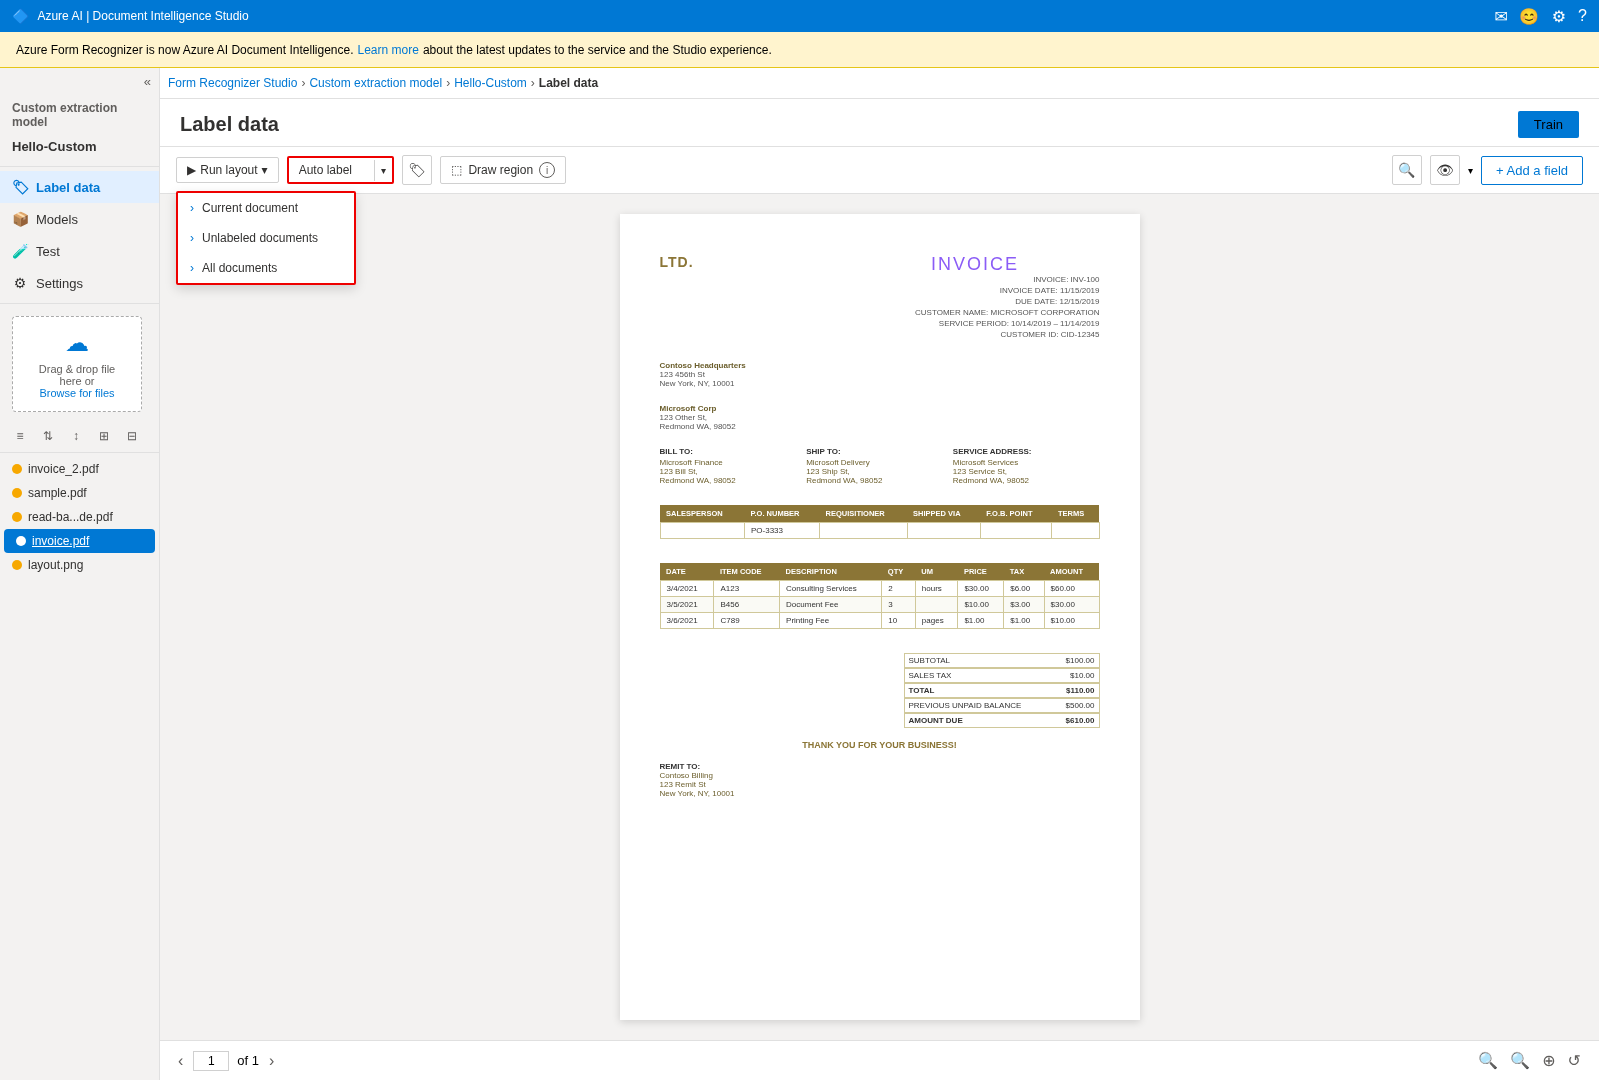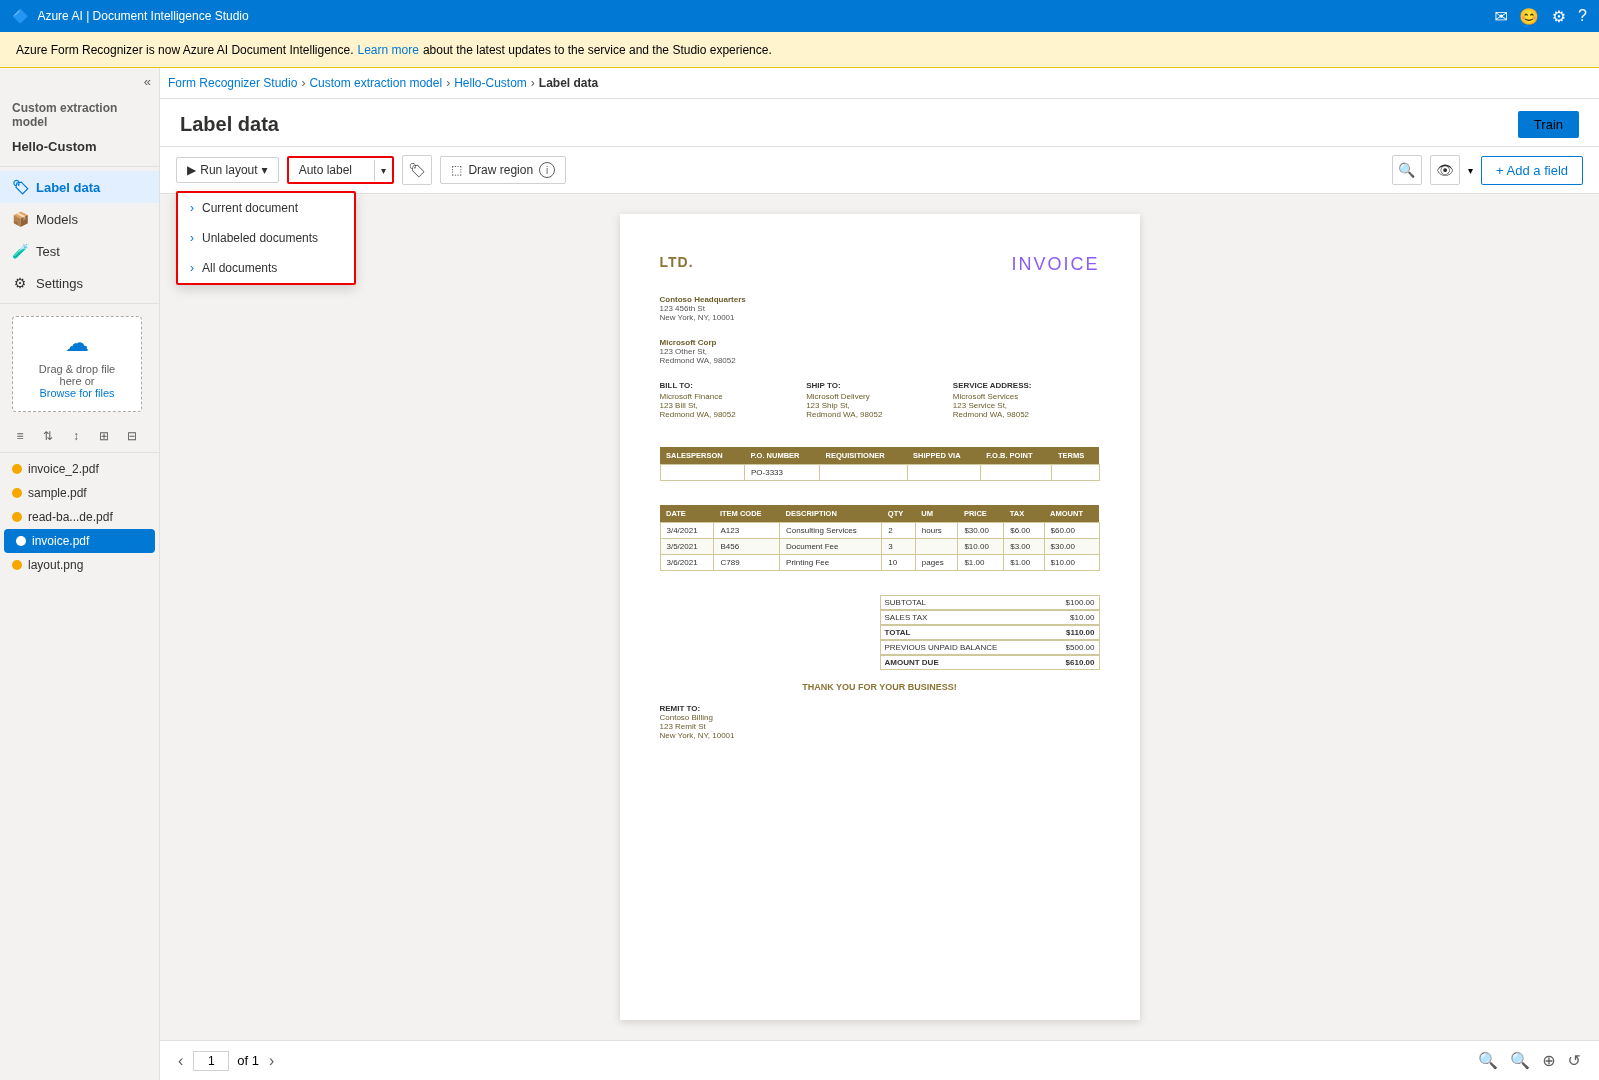--- a/index.html
+++ b/index.html
@@ -92,21 +92,21 @@
     }
     .file-item {
       display: flex;
       align-items: center;
       gap: 6px;
       padding: 5px 12px;
       cursor: pointer;
       font-size: 12px;
       color: #323130;
     }
-    .file-item.active { background: #0078d4; color: white; border-radius: 4px; margin: 0 4px; }
+    .file-item.active { background: #0078d4; color: white; border-radius: 4px; margin: 0 4px; text-decoration: underline; }
     .file-dot {
       width: 10px;
       height: 10px;
       border-radius: 50%;
       flex-shrink: 0;
     }
     .dot-orange { background: #f7a800; }
     .dot-blue { background: #0078d4; }
 
     
@@ -347,21 +347,21 @@
     .address-section {
       display: flex;
       justify-content: space-between;
       margin-bottom: 16px;
     }
     .address-block { font-size: 8px; color: #555; }
     .address-block .company { color: #6b5e2c; font-weight: 600; }
     .billing-section {
       display: flex;
       justify-content: space-between;
-      margin-bottom: 28px;
+      margin-bottom: 20px;
       font-size: 8px;
     }
     .billing-col { flex: 1; padding-right: 10px; }
     .billing-col .label { font-weight: 700; color: #333; margin-bottom: 2px; }
     .billing-col .value { color: #6b5e2c; }
 
     table.invoice-table {
       width: 100%;
       border-collapse: collapse;
       font-size: 8px;
@@ -379,21 +379,21 @@
       border: 1px solid #d0c89a;
     }
     table.invoice-table tr:nth-child(even) td { background: #fafaf5; }
 
     .totals-section {
       display: flex;
       justify-content: flex-end;
       margin-top: 8px;
     }
     .totals-table {
-      width: 220px;
+      width: 196px;
       font-size: 8px;
       text-align: center;
     }
     .totals-row {
       display: flex;
       justify-content: space-between;
       padding: 2px 4px;
       border: 1px solid #d0c89a;
     }
     .totals-row.bold { font-weight: 700; }
@@ -620,20 +620,28 @@
     </div>
 
     <div class="doc-area">
       <div class="doc-viewer">
 
         <div class="invoice-doc">
           <div class="invoice-header">
             <div class="invoice-logo">LTD.</div>
             <div>
               <div class="invoice-title">INVOICE</div>
+              <div class="invoice-meta">
+                <div>INVOICE: INV-100</div>
+                <div>INVOICE DATE: 11/15/2019</div>
+                <div>DUE DATE: 12/15/2019</div>
+                <div>CUSTOMER NAME: MICROSOFT CORPORATION</div>
+                <div>SERVICE PERIOD: 10/14/2019 – 11/14/2019</div>
+                <div>CUSTOMER ID: CID-12345</div>
+              </div>
             </div>
           </div>
 
           <div class="address-section">
             <div class="address-block">
               <div class="company">Contoso Headquarters</div>
               <div>123 456th St</div>
               <div>New York, NY, 10001</div>
             </div>
           </div>

